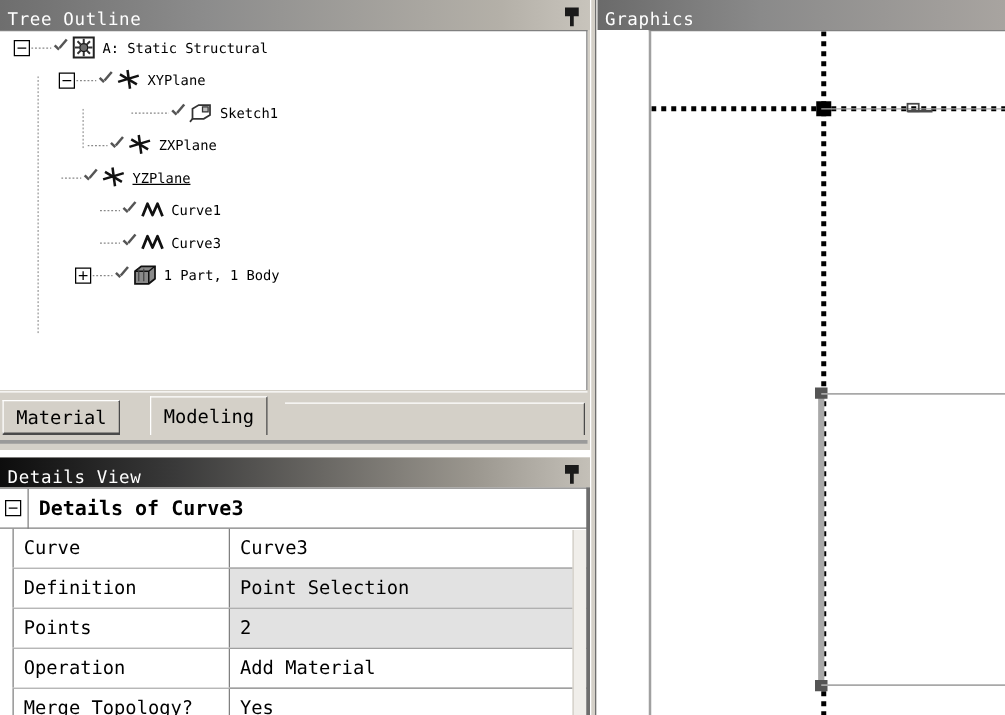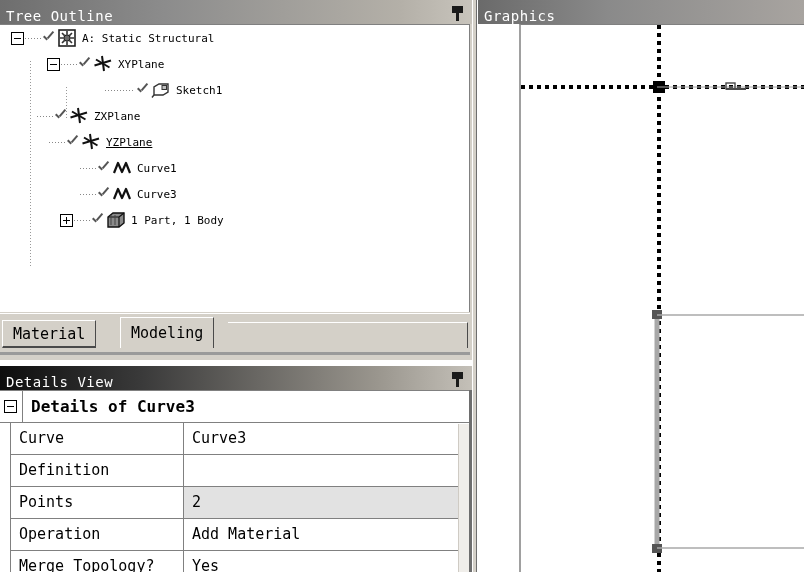--- a/index.html
+++ b/index.html
@@ -318,21 +318,21 @@
         <span class="ticon">
           <svg width="22" height="20" viewBox="0 0 22 20">
             <path d="M4 15 L4 7 L9 4 L18 4 L18 12 L13 15 Z" fill="#ffffff" stroke="#333" stroke-width="1.4"></path>
             <rect x="12" y="5.5" width="4.5" height="4" fill="#bfbfbf" stroke="#333" stroke-width="1"></rect>
             <path d="M4 15 L2 17.5" stroke="#333" stroke-width="1.4"></path>
           </svg>
         </span>
         <span class="lbl">Sketch1</span>
       </div>
 
-      <div class="tree-item" style="padding-left:36px;">
+      <div class="tree-item" style="padding-left:69px;">
         <span class="dots"></span>
         <span class="check"></span>
         <span class="ticon">
           <svg width="22" height="20" viewBox="0 0 22 20">
             <path d="M2.5 11.5 L19 6.5" stroke="#111" stroke-width="2" fill="none"></path>
             <path d="M10 2 L12 17" stroke="#111" stroke-width="2" fill="none"></path>
             <path d="M4 5.5 L17.5 13.5" stroke="#111" stroke-width="2" fill="none"></path>
           </svg>
         </span>
         <span class="lbl">ZXPlane</span>
@@ -414,20 +414,21 @@
         <span class="expander"></span>
         <span class="hcap">Details of Curve3</span>
       </div>
 
       <div class="drow">
         <span class="dk">Curve</span>
         <span class="dv">Curve3</span>
       </div>
       <div class="drow shaded">
         <span class="dk">Definition</span>
+        <span class="dv">Point Selection</span>
       </div>
       <div class="drow shaded">
         <span class="dk">Points</span>
         <span class="dv">2</span>
       </div>
       <div class="drow">
         <span class="dk">Operation</span>
         <span class="dv">Add Material</span>
       </div>
       <div class="drow">

